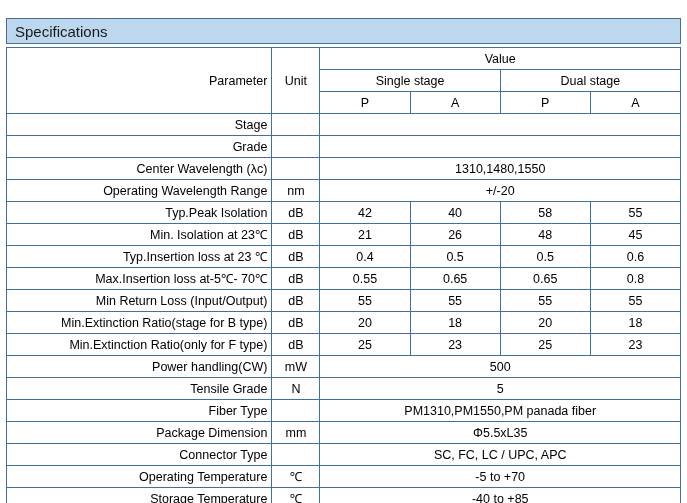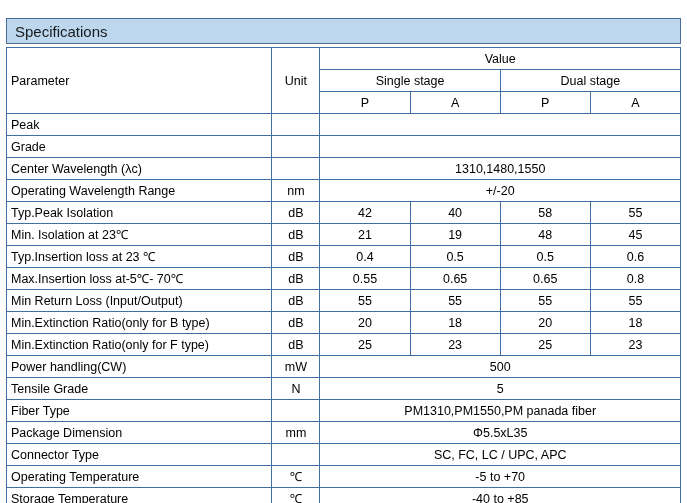--- a/index.html
+++ b/index.html
@@ -44,21 +44,21 @@
   table.spec td {
     border: 1px solid #3f6fa3;
     padding: 1px 4px;
     height: 19px;
     line-height: 16px;
     vertical-align: middle;
     white-space: nowrap;
     overflow: hidden;
   }
   td.param {
-    text-align: left;
+    text-align: right;
     padding-left: 6px;
   }
   td.ctr {
     text-align: center;
   }
   .col-param { width: 265px; }
   .col-unit  { width: 48px; }
   .col-v     { width: 90px; }
 </style>
 </head>
@@ -89,21 +89,21 @@
         <td class="ctr" colspan="2">Single  stage</td>
         <td class="ctr" colspan="2">Dual stage</td>
       </tr>
       <tr>
         <td class="ctr">P</td>
         <td class="ctr">A</td>
         <td class="ctr">P</td>
         <td class="ctr">A</td>
       </tr>
       <tr>
-        <td class="param">Peak</td>
+        <td class="param">Stage</td>
         <td class="ctr"></td>
         <td class="ctr" colspan="4"></td>
       </tr>
       <tr>
         <td class="param">Grade</td>
         <td class="ctr"></td>
         <td class="ctr" colspan="4"></td>
       </tr>
     <tr>
           <td class="param">Center Wavelength (λc)</td>
@@ -120,21 +120,21 @@
           <td class="ctr">dB</td>
           <td class="ctr">42</td>
           <td class="ctr">40</td>
           <td class="ctr">58</td>
           <td class="ctr">55</td>
         </tr>
         <tr>
           <td class="param">Min. Isolation at 23℃</td>
           <td class="ctr">dB</td>
           <td class="ctr">21</td>
-          <td class="ctr">19</td>
+          <td class="ctr">26</td>
           <td class="ctr">48</td>
           <td class="ctr">45</td>
         </tr>
         <tr>
           <td class="param">Typ.Insertion loss  at 23 ℃</td>
           <td class="ctr">dB</td>
           <td class="ctr">0.4</td>
           <td class="ctr">0.5</td>
           <td class="ctr">0.5</td>
           <td class="ctr">0.6</td>
@@ -149,21 +149,21 @@
         </tr>
         <tr>
           <td class="param">Min Return Loss (Input/Output)</td>
           <td class="ctr">dB</td>
           <td class="ctr">55</td>
           <td class="ctr">55</td>
           <td class="ctr">55</td>
           <td class="ctr">55</td>
         </tr>
         <tr>
-          <td class="param">Min.Extinction Ratio(only for B type)</td>
+          <td class="param">Min.Extinction Ratio(stage for B type)</td>
           <td class="ctr">dB</td>
           <td class="ctr">20</td>
           <td class="ctr">18</td>
           <td class="ctr">20</td>
           <td class="ctr">18</td>
         </tr>
         <tr>
           <td class="param">Min.Extinction Ratio(only for F type)</td>
           <td class="ctr">dB</td>
           <td class="ctr">25</td>

